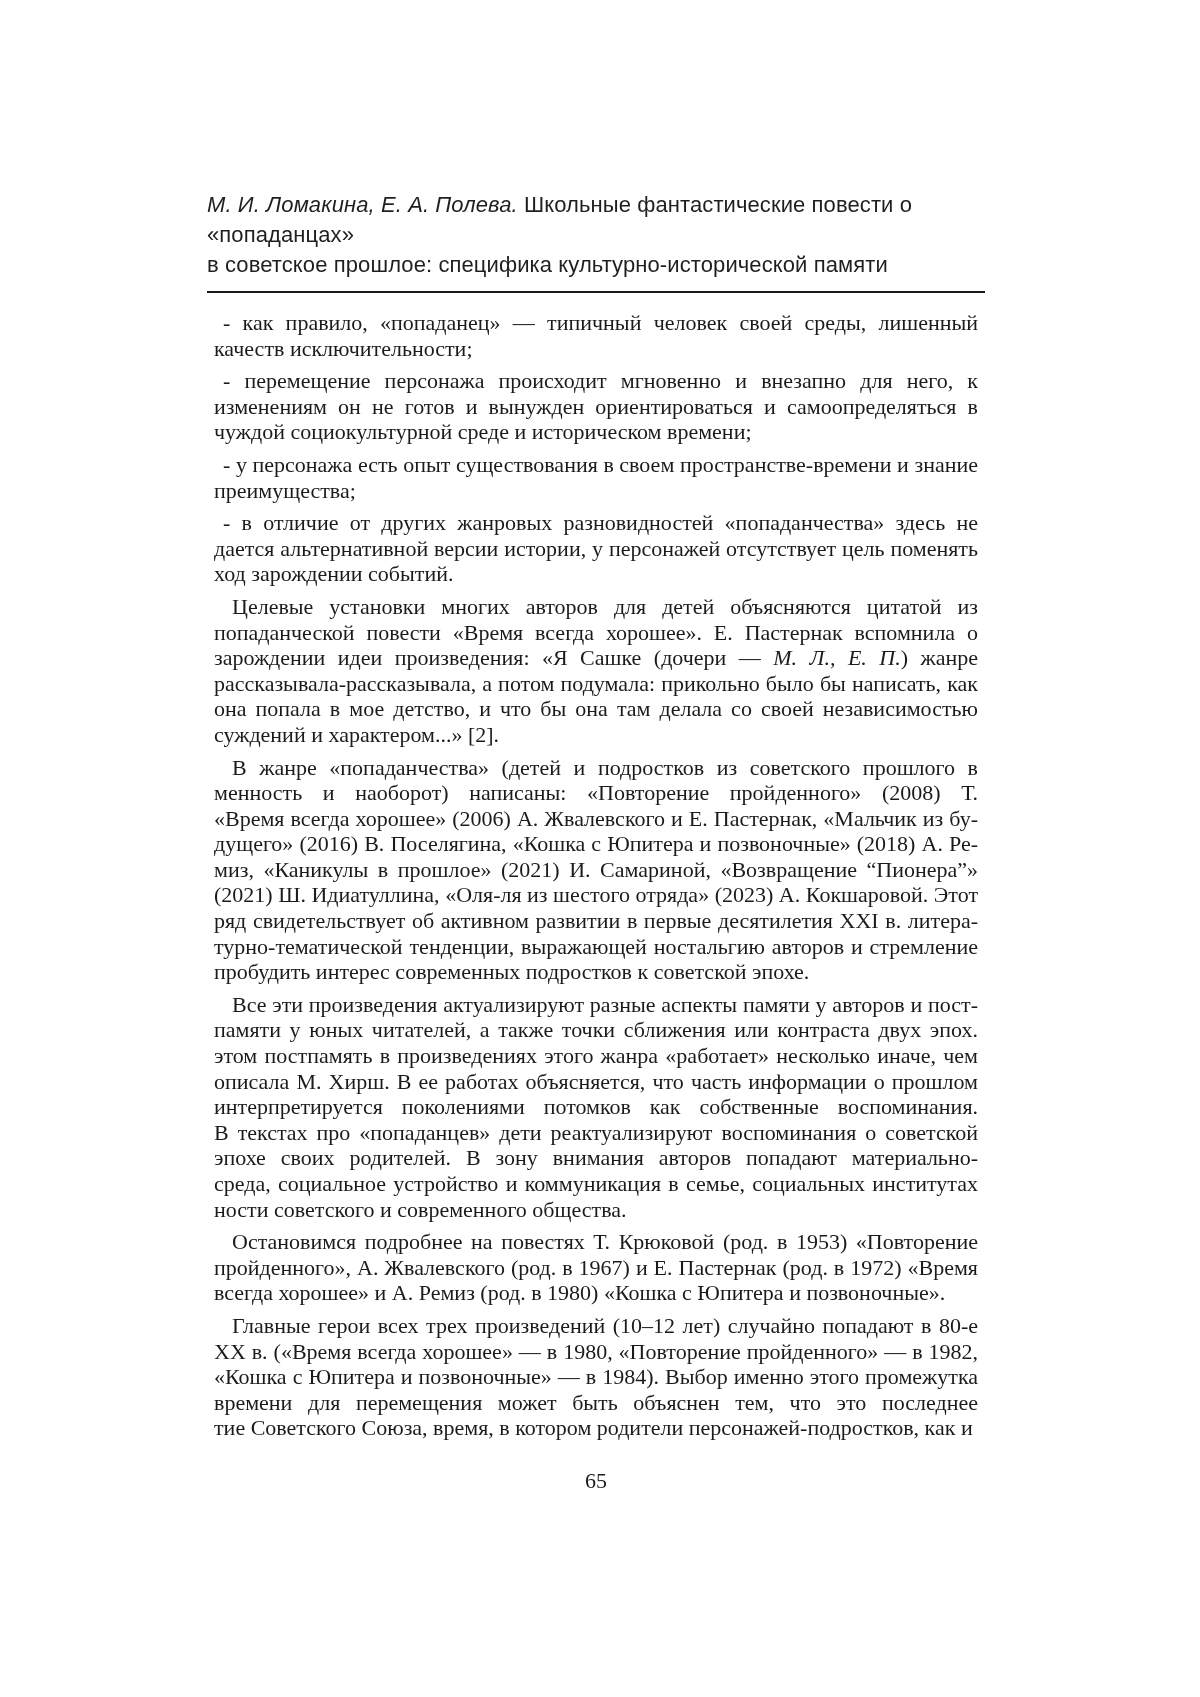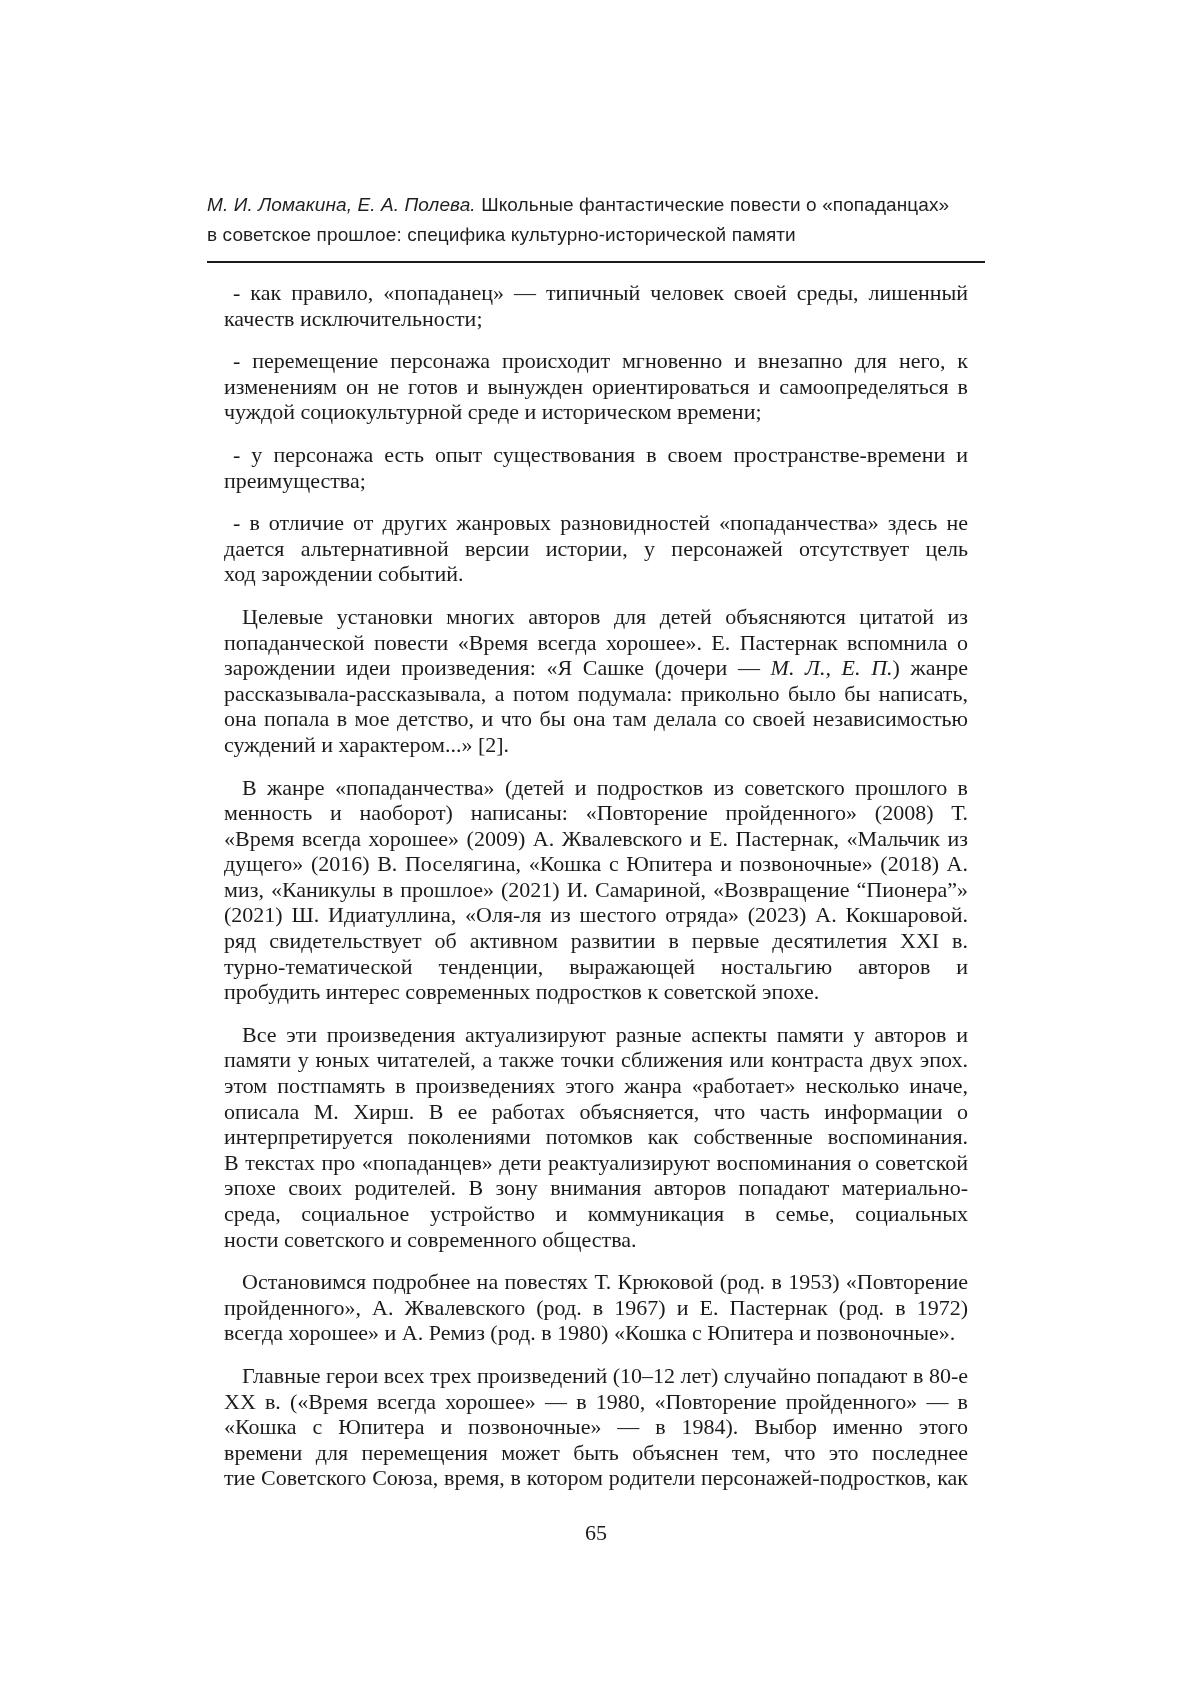--- a/index.html
+++ b/index.html
@@ -14,55 +14,55 @@
     position: absolute; inset: 0;
     background: #ffffff;
   }
   .content {
     position: absolute;
     left: 207px; top: 190px; width: 778px;
   }
   
   .running-head {
     font-family: "Liberation Sans", sans-serif;
-    font-size: 19px;
+    font-size: 22px;
     line-height: 30px;
     color: #1f1f1f;
     letter-spacing: 0.1px;
   }
   .running-head i { font-style: italic; }
   .head-rule {
     border: none;
     border-top: 2.5px solid #1a1a1a;
     margin: 11px 0 0 0;
     width: 100%;
   }
   
   .article-body {
     margin-top: 17px;
     font-size: 22px;
     line-height: 25.6px;
     color: #1b1b1b;
   }
-  .para { margin: 17px; }
+  .para { margin: 7px; }
   .line {
     text-align: justify;
     text-align-last: justify;
     white-space: normal;
     height: 25.6px;
     overflow: hidden;
   }
   .line.last { text-align-last: left; }
   .para.normal .line.first { text-indent: 18px; }
   .para.dash .line.first { text-indent: 9px; }
   .line i { font-style: italic; }
   
   .page-number {
     position: absolute;
-    left: 207px; top: 1520px; width: 778px;
+    left: 207px; top: 1468px; width: 778px;
     text-align: center;
     font-size: 22px;
     color: #1b1b1b;
   }
 </style>
 </head>
 <body>
 
 <div class="page">
   <div class="content">
@@ -97,21 +97,21 @@
           <div class="line first"><span>Целевые установки многих авторов для детей объясняются цитатой из</span></div>
           <div class="line"><span>попаданческой повести «Время всегда хорошее». Е. Пастернак вспомнила о</span></div>
           <div class="line"><span>зарождении идеи произведения: «Я Сашке (дочери — </span><i>М. Л., Е. П.</i><span>) жанре</span></div>
           <div class="line"><span>рассказывала-рассказывала, а потом подумала: прикольно было бы написать, как</span></div>
           <div class="line"><span>она попала в мое детство, и что бы она там делала со своей независимостью</span></div>
           <div class="line last"><span>суждений и характером...» [2].</span></div>
         </div>
         <div class="para normal">
           <div class="line first"><span>В жанре «попаданчества» (детей и подростков из советского прошлого в совре-</span></div>
           <div class="line"><span>менность и наоборот) написаны: «Повторение пройденного» (2008) Т. Крюковой,</span></div>
-          <div class="line"><span>«Время всегда хорошее» (2009) А. Жвалевского и Е. Пастернак, «Мальчик из бу-</span></div>
+          <div class="line"><span>«Время всегда хорошее» (2006) А. Жвалевского и Е. Пастернак, «Мальчик из бу-</span></div>
           <div class="line"><span>дущего» (2016) В. Поселягина, «Кошка с Юпитера и позвоночные» (2018) А. Ре-</span></div>
           <div class="line"><span>миз, «Каникулы в прошлое» (2021) И. Самариной, «Возвращение “Пионера”»</span></div>
           <div class="line"><span>(2021) Ш. Идиатуллина, «Оля-ля из шестого отряда» (2023) А. Кокшаровой. Этот</span></div>
           <div class="line"><span>ряд свидетельствует об активном развитии в первые десятилетия XXI в. литера-</span></div>
           <div class="line"><span>турно-тематической тенденции, выражающей ностальгию авторов и стремление</span></div>
           <div class="line last"><span>пробудить интерес современных подростков к советской эпохе.</span></div>
         </div>
         <div class="para normal">
           <div class="line first"><span>Все эти произведения актуализируют разные аспекты памяти у авторов и пост-</span></div>
           <div class="line"><span>памяти у юных читателей, а также точки сближения или контраста двух эпох. При</span></div>

